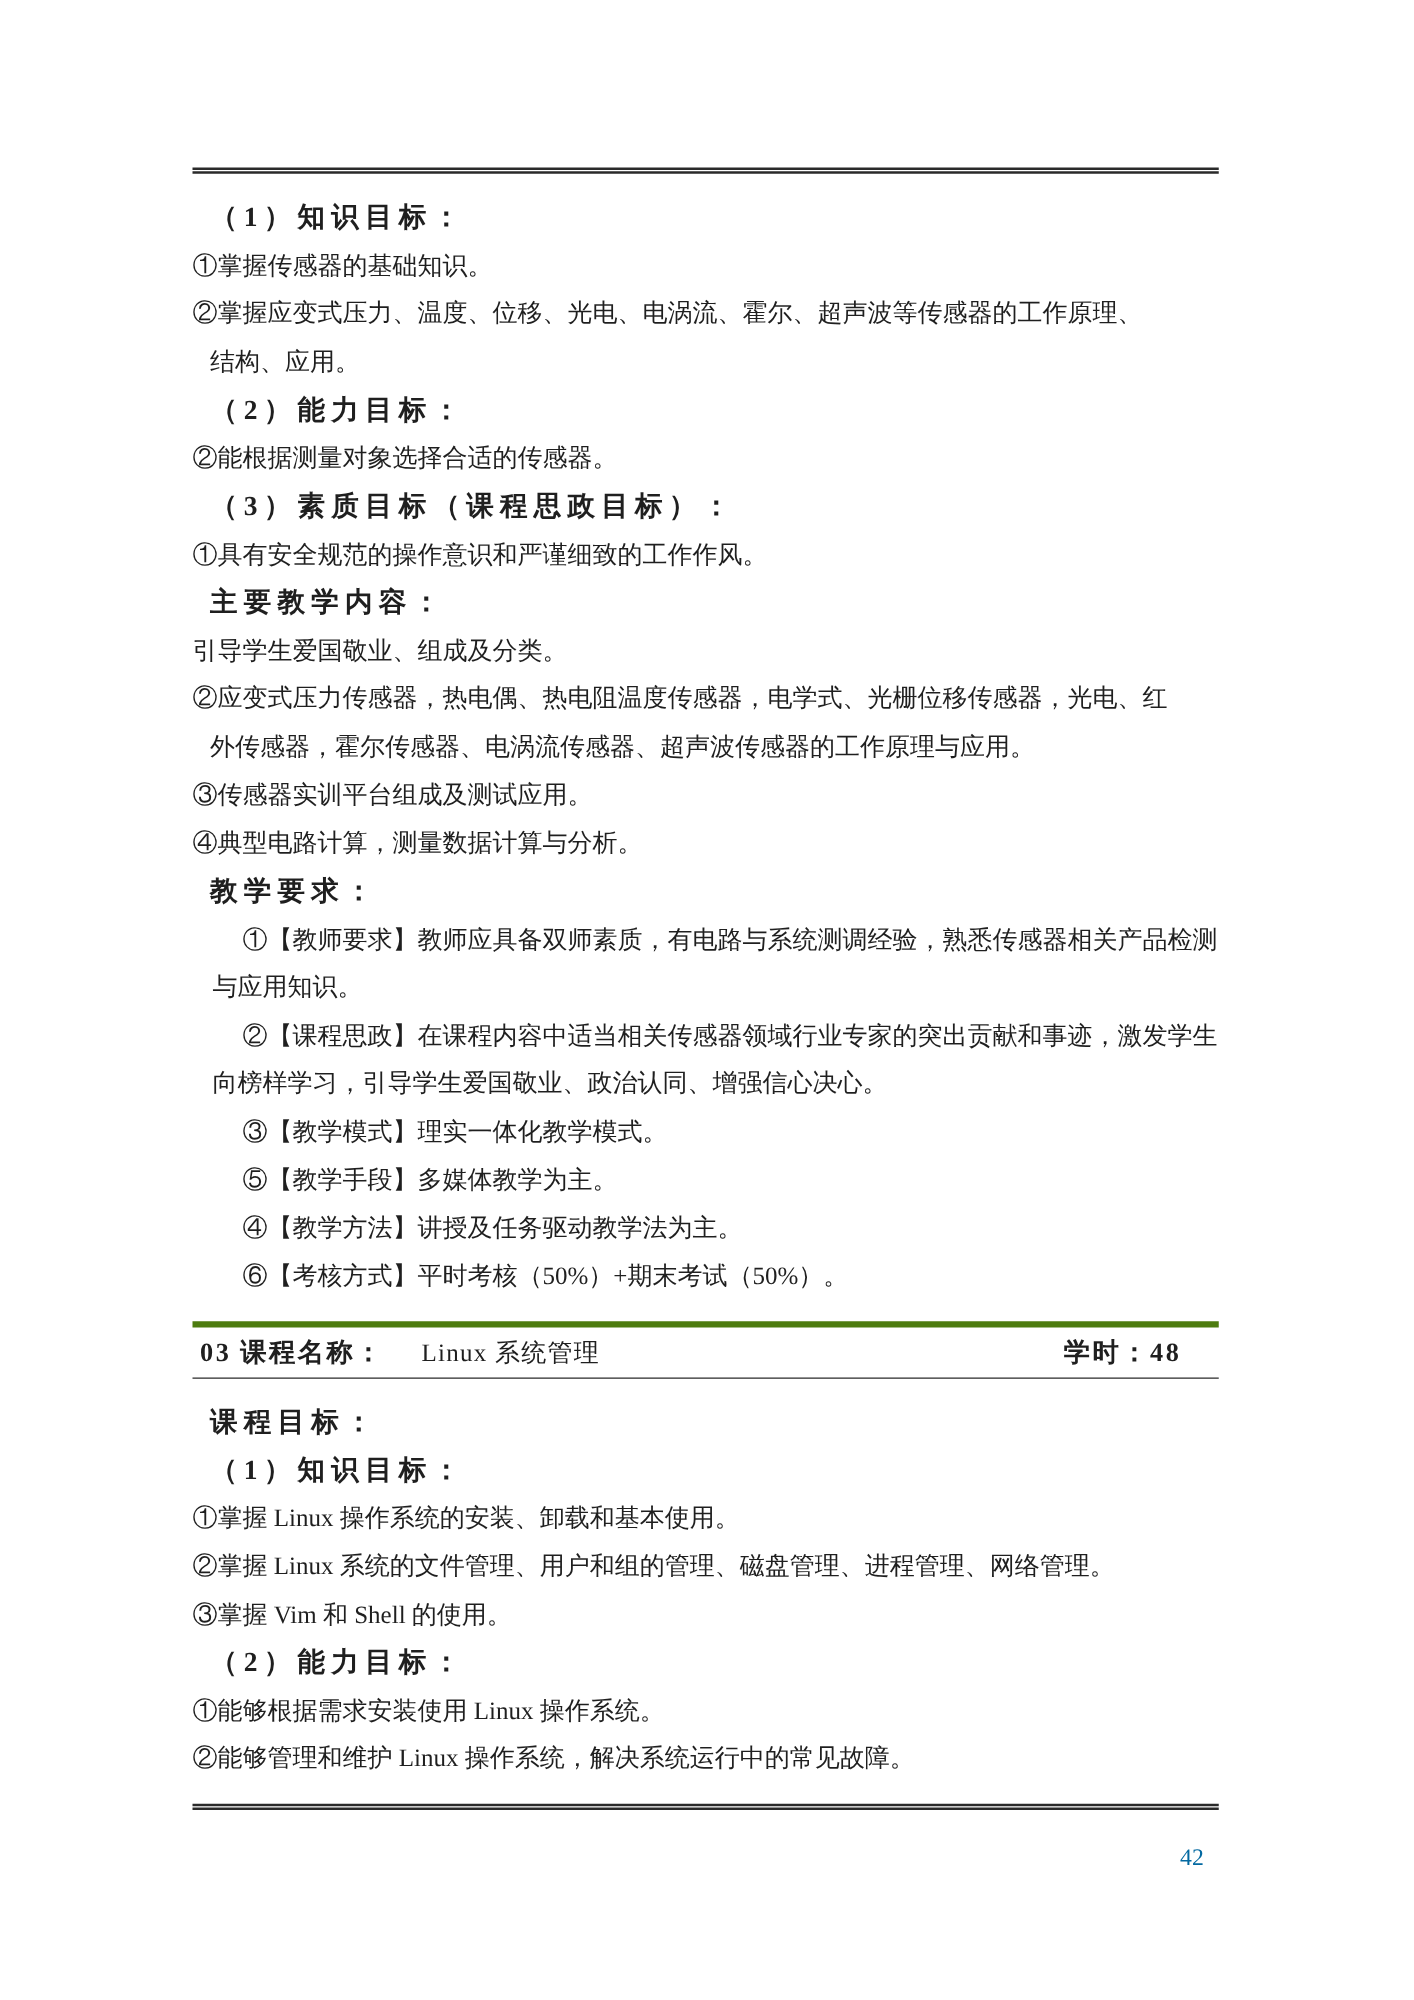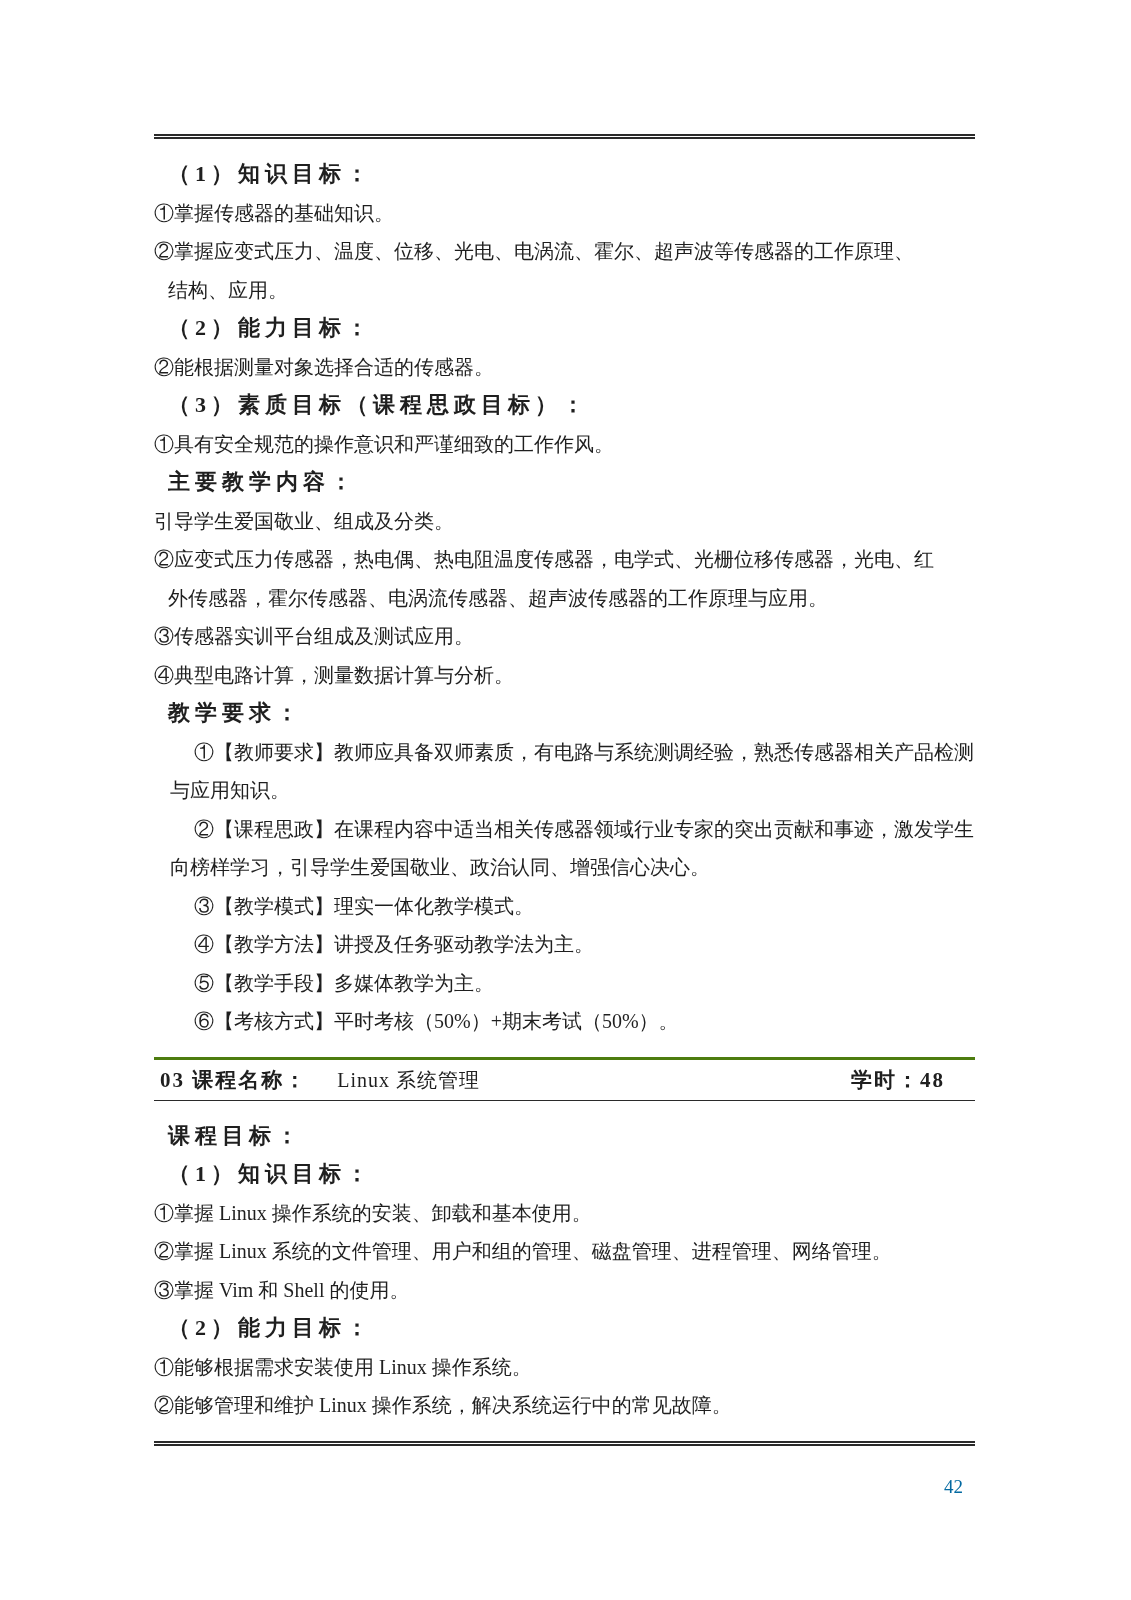--- a/index.html
+++ b/index.html
@@ -32,21 +32,21 @@
     font-weight: 700;
     font-size: 22px;
     letter-spacing: 5px;
     margin-left: 14px;
   }
   .line.item  { }
   .line.item2 { margin-left: 40px; }
   .line.cont  { margin-left: 14px; }
   .line.cont2 { margin-left: 16px; }
   .course-row {
-    border-top: 3px solid #4d7c0f;
+    border-top: 5px solid #4d7c0f;
     border-bottom: 1px solid #2a2a2a;
     height: 40px;
     display: flex;
     align-items: center;
     justify-content: space-between;
     padding: 0 30px 0 6px;
   }
   .course-row .bold-label {
     font-weight: 700;
     font-size: 21px;
@@ -85,22 +85,22 @@
         <div class="line item">②应变式压力传感器，热电偶、热电阻温度传感器，电学式、光栅位移传感器，光电、红</div>
         <div class="line cont">外传感器，霍尔传感器、电涡流传感器、超声波传感器的工作原理与应用。</div>
         <div class="line item">③传感器实训平台组成及测试应用。</div>
         <div class="line item">④典型电路计算，测量数据计算与分析。</div>
         <div class="line h">教学要求：</div>
         <div class="line item2">①【教师要求】教师应具备双师素质，有电路与系统测调经验，熟悉传感器相关产品检测</div>
         <div class="line cont2">与应用知识。</div>
         <div class="line item2">②【课程思政】在课程内容中适当相关传感器领域行业专家的突出贡献和事迹，激发学生</div>
         <div class="line cont2">向榜样学习，引导学生爱国敬业、政治认同、增强信心决心。</div>
         <div class="line item2">③【教学模式】理实一体化教学模式。</div>
+        <div class="line item2">⑤【教学手段】多媒体教学为主。</div>
         <div class="line item2">④【教学方法】讲授及任务驱动教学法为主。</div>
-        <div class="line item2">⑤【教学手段】多媒体教学为主。</div>
         <div class="line item2">⑥【考核方式】平时考核（50%）+期末考试（50%）。</div>
       </div>
 
     <div class="course-row">
       <div>
         <span class="bold-label">03 课程名称：</span><span class="course-name">Linux 系统管理</span>
       </div>
       <div class="bold-label">学时：48</div>
     </div>
 

